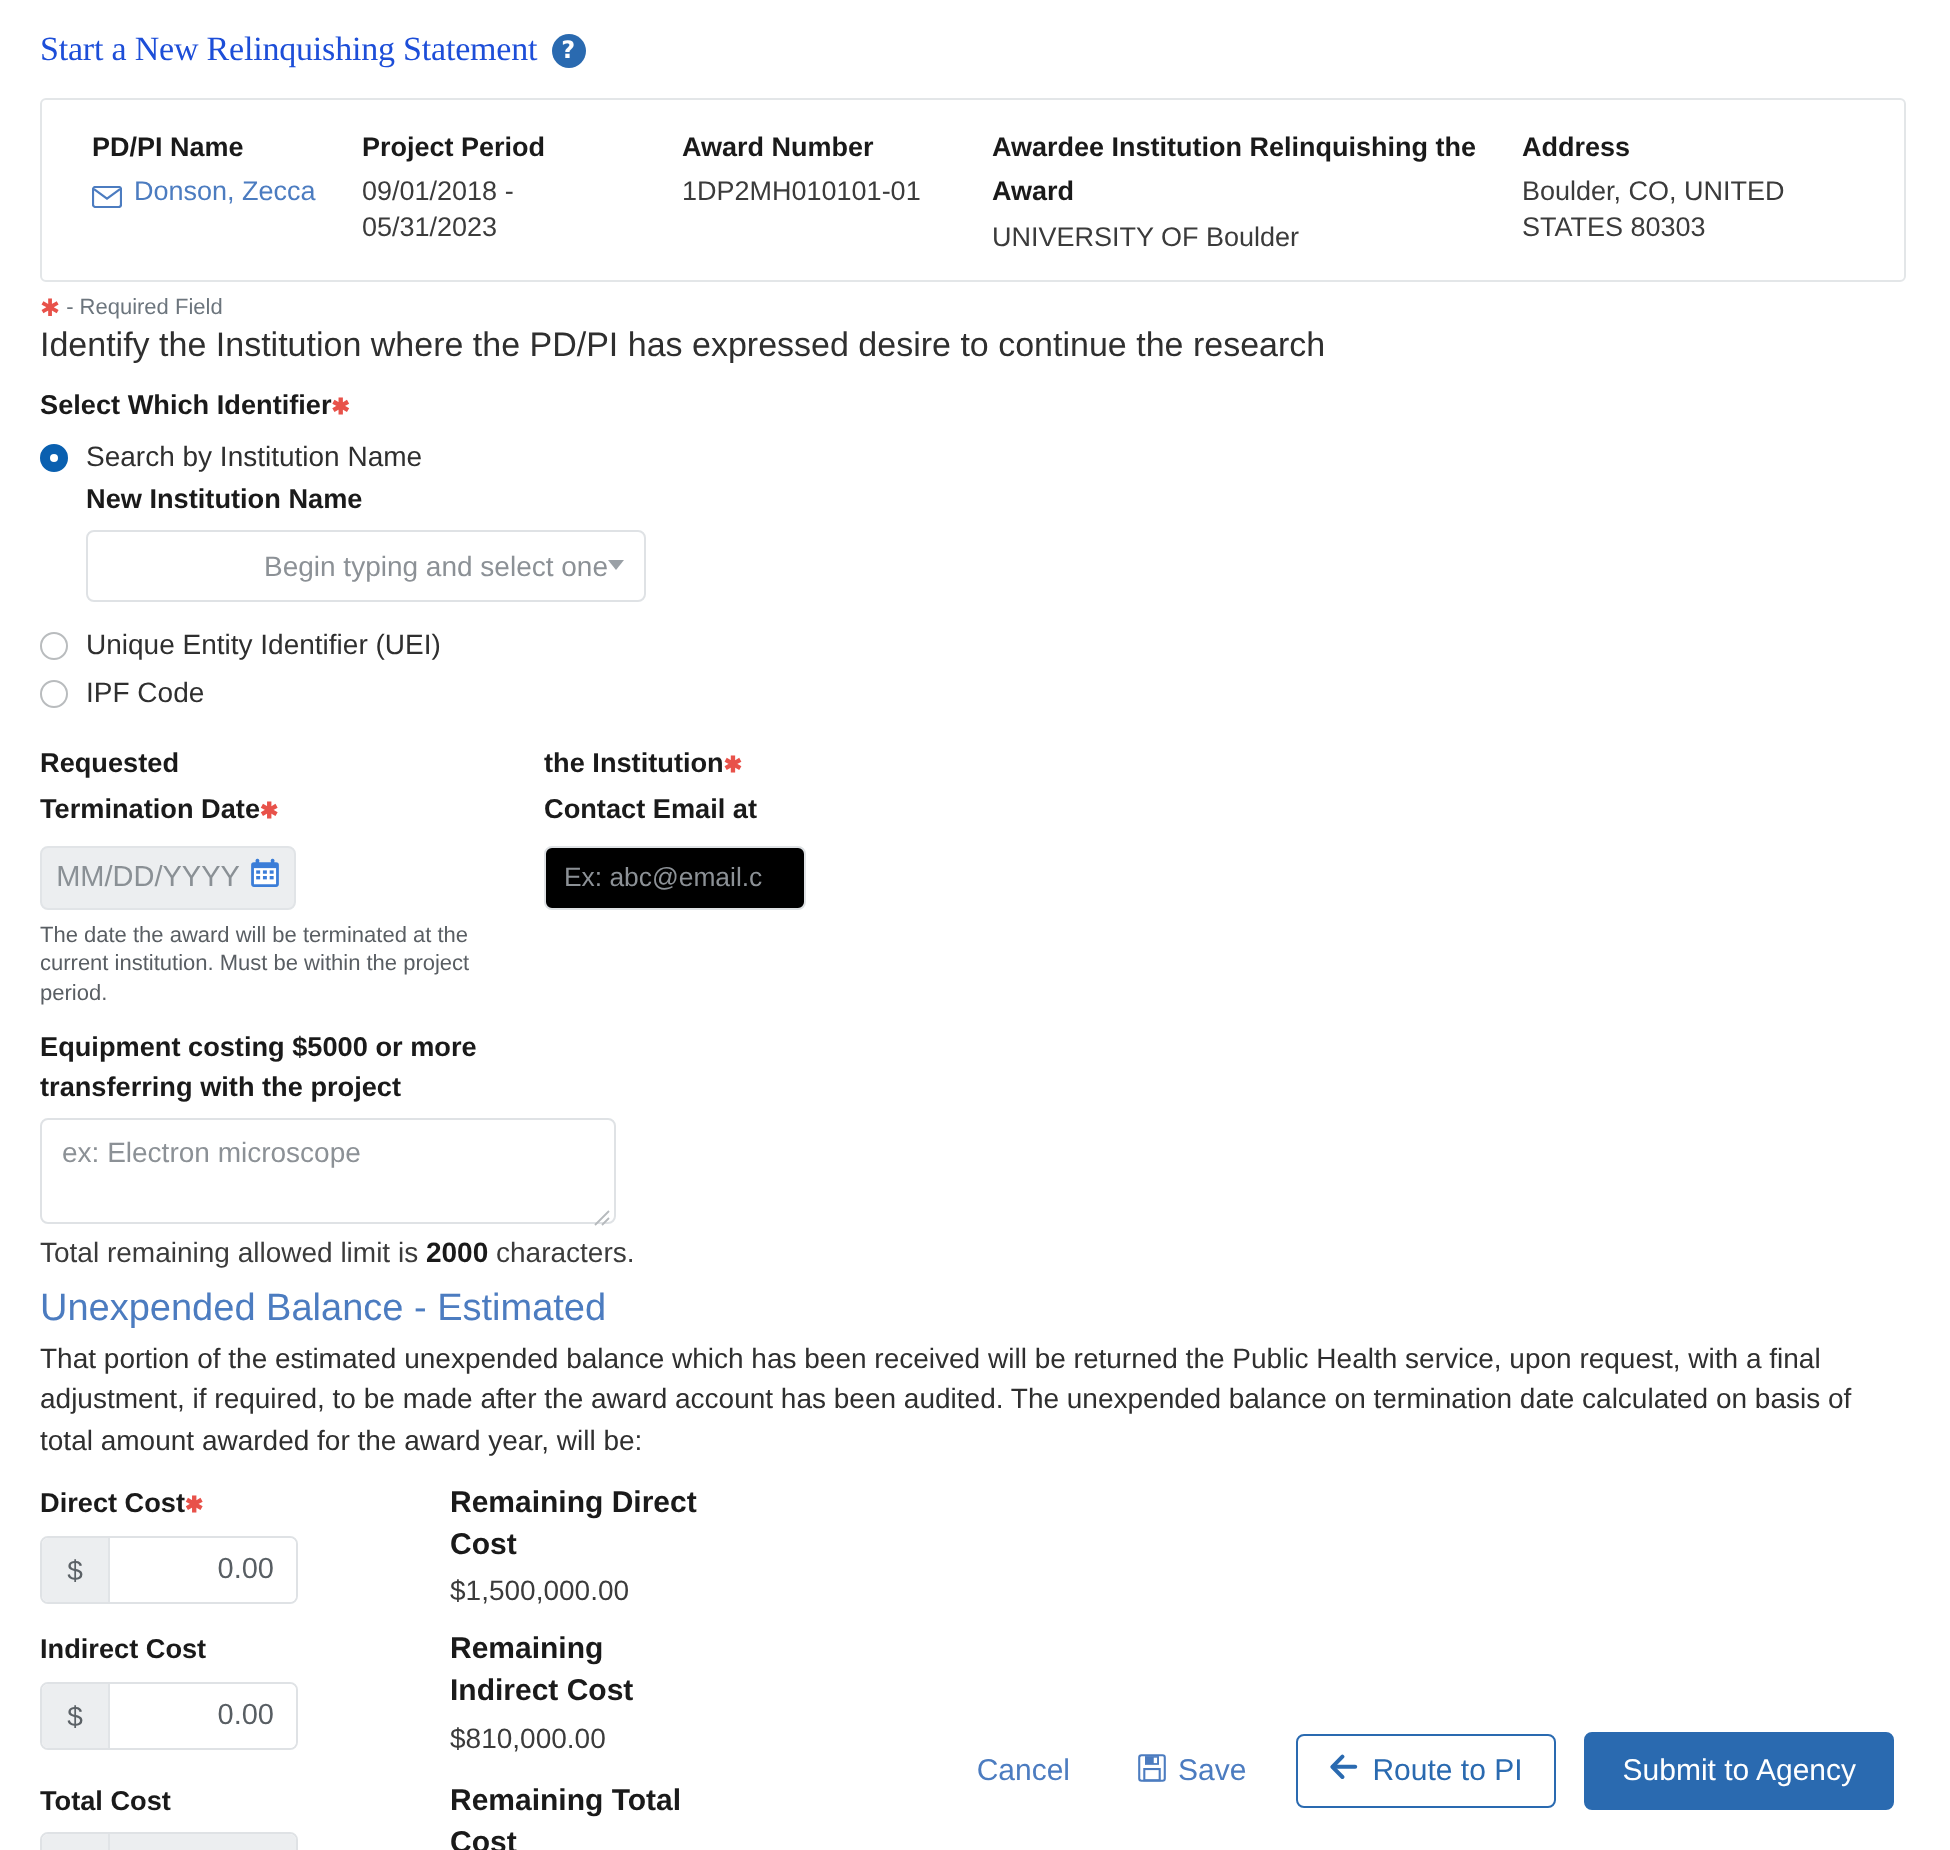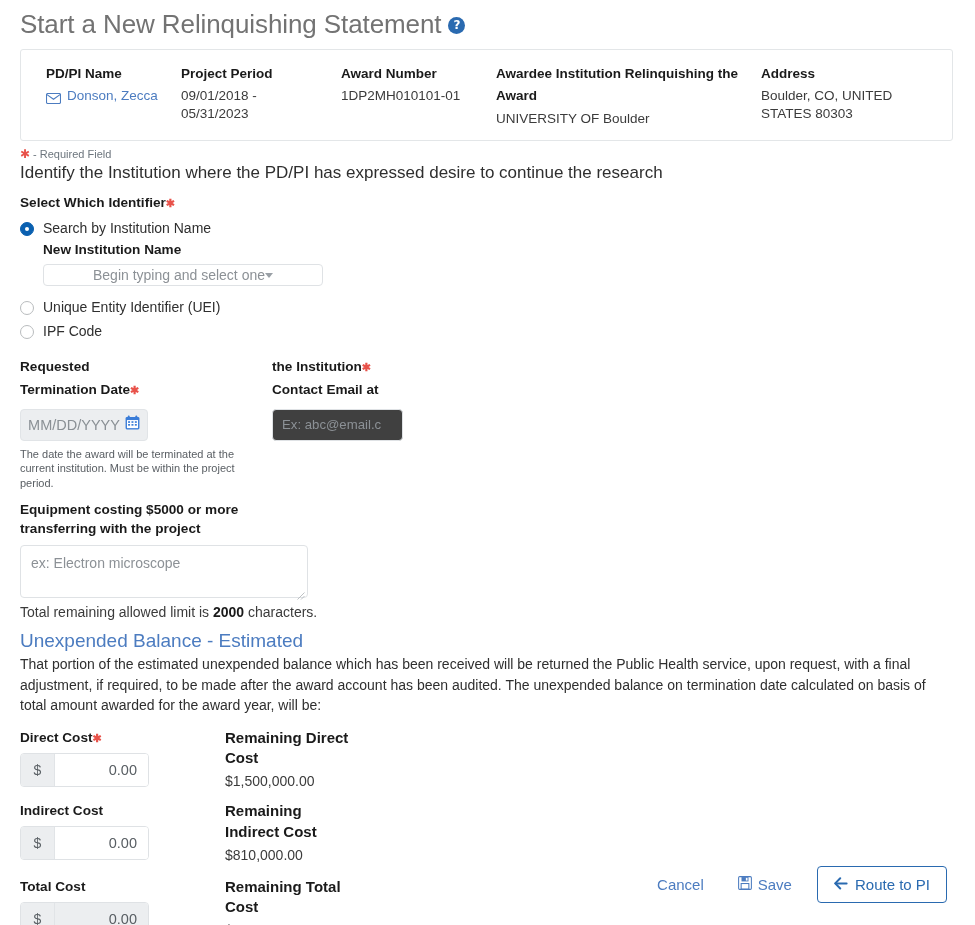--- a/index.html
+++ b/index.html
@@ -24,26 +24,27 @@
 
   
   .page-title-row {
     display: flex;
     align-items: center;
     gap: 7px;
     padding-top: 6px;
     height: 38px;
   }
   .page-title {
-    font-size: 26px;
-    color: #737373;
+    font-size: 17px;
+    color: #1d4ed8;
     font-weight: 400;
     letter-spacing: -0.1px;
     line-height: 1.15;
     white-space: nowrap;
+    font-family: Liberation Serif, serif;
   }
   .help-icon {
     width: 17px;
     height: 17px;
     border-radius: 50%;
     background: #2a6ab0;
     color: #ffffff;
     font-size: 12px;
     font-weight: bold;
     display: inline-flex;
@@ -156,30 +157,30 @@
     width: 4px; height: 4px;
     border-radius: 50%;
     background: #fff;
   }
   .radio-label { font-size: 14px; color: #2f2f2f; }
 
   .sub-block { margin-left: 23px; }
 
   .select-box {
     width: 280px;
-    height: 22px;
+    height: 36px;
     border: 1px solid #dfe2e5;
     border-radius: 4px;
     background: #fff;
     display: flex;
     align-items: center;
     padding: 0 10px;
     box-sizing: border-box;
     margin-top: 5px;
-    justify-content: center;
+    justify-content: flex-end;
     cursor: pointer;
   }
   .select-ph { color: #8c9196; font-size: 14px; }
   .caret {
     width: 0; height: 0;
     border-left: 4px solid transparent;
     border-right: 4px solid transparent;
     border-top: 5px solid #9aa0a6;
   }
 
@@ -218,21 +219,21 @@
     color: #595e63;
     line-height: 1.32;
     margin-top: 6px;
     width: 242px;
   }
 
   .email-input {
     width: 131px; height: 32px;
     border: 1px solid #dfe2e5;
     border-radius: 4px;
-    background: #404040;
+    background: #000000;
     margin-top: 7px;
     display: flex;
     align-items: center;
     padding: 0 9px;
     box-sizing: border-box;
     text-align: center;
   }
   .email-ph { color: #8c9196; font-size: 13.2px; white-space: nowrap; overflow: hidden; }
 
   
@@ -596,13 +597,14 @@
   </button>
   <button class="btn-outline">
     <span>
       <svg width="14" height="13" viewBox="0 0 14 13">
         <path d="M6.2 1.3 L1.2 6.4 L6.2 11.5" fill="none" stroke="#2a6ab0" stroke-width="2" stroke-linecap="round" stroke-linejoin="round"></path>
         <path d="M1.6 6.4 H12.6" stroke="#2a6ab0" stroke-width="2" stroke-linecap="round"></path>
       </svg>
     </span>
     <span>Route to PI</span>
   </button>
+  <button class="btn-primary">Submit to Agency</button>
 </div>
 
 </body></html>

